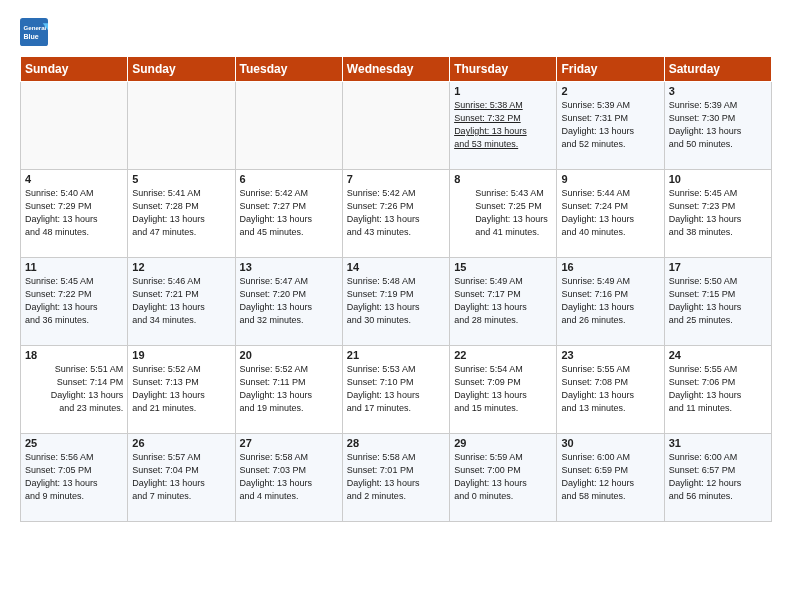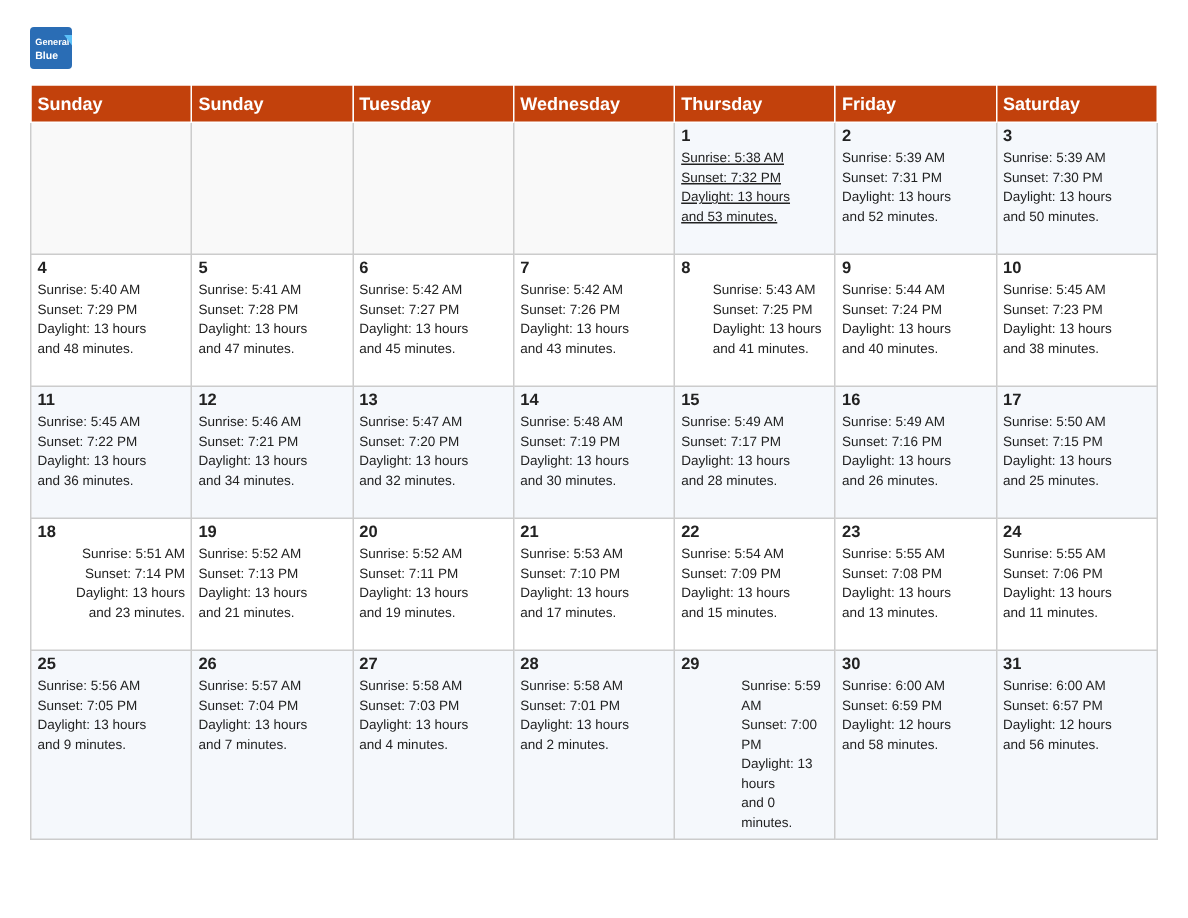--- a/index.html
+++ b/index.html
@@ -336,21 +336,21 @@
           </td>
           <td>
             <span class="day-num">28</span>
             <div class="cell-content" style="white-space: pre-wrap;">Sunrise: 5:58 AM
 Sunset: 7:01 PM
 Daylight: 13 hours
 and 2 minutes.</div>
           </td>
           <td>
             <span class="day-num">29</span>
-            <div class="cell-content" style="white-space: pre-wrap; margin-left: 40px;">Sunrise: 5:59 AM
+            <div class="cell-content" style="white-space: pre-wrap;">Sunrise: 5:59 AM
 Sunset: 7:00 PM
 Daylight: 13 hours
 and 0 minutes.</div>
           </td>
           <td>
             <span class="day-num">30</span>
             <div class="cell-content" style="white-space: pre-wrap;">Sunrise: 6:00 AM
 Sunset: 6:59 PM
 Daylight: 12 hours
 and 58 minutes.</div>

